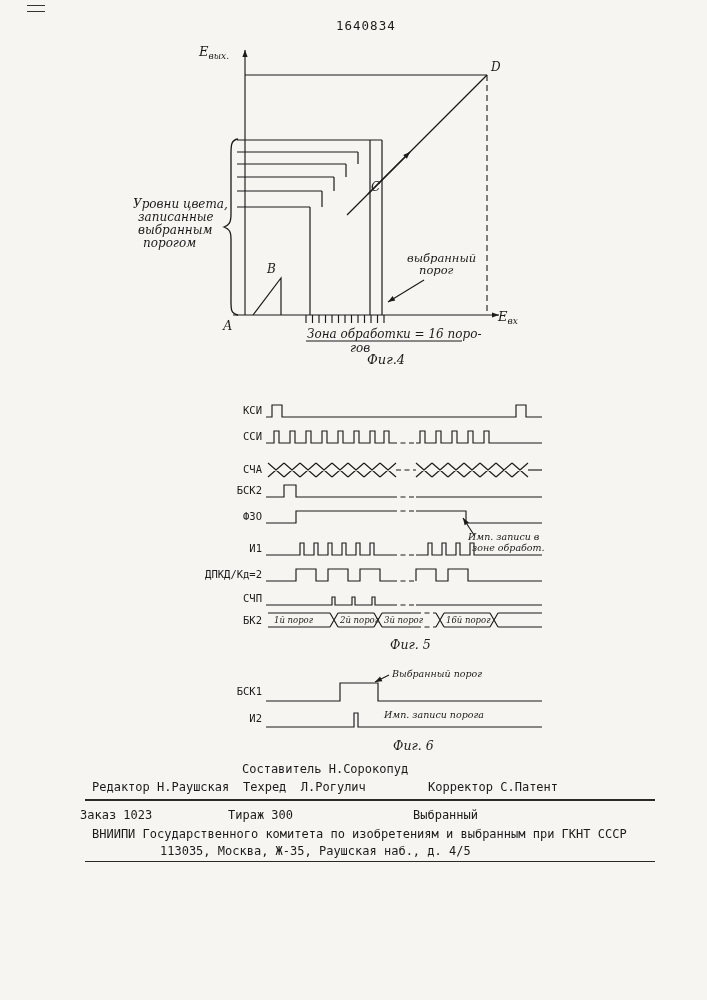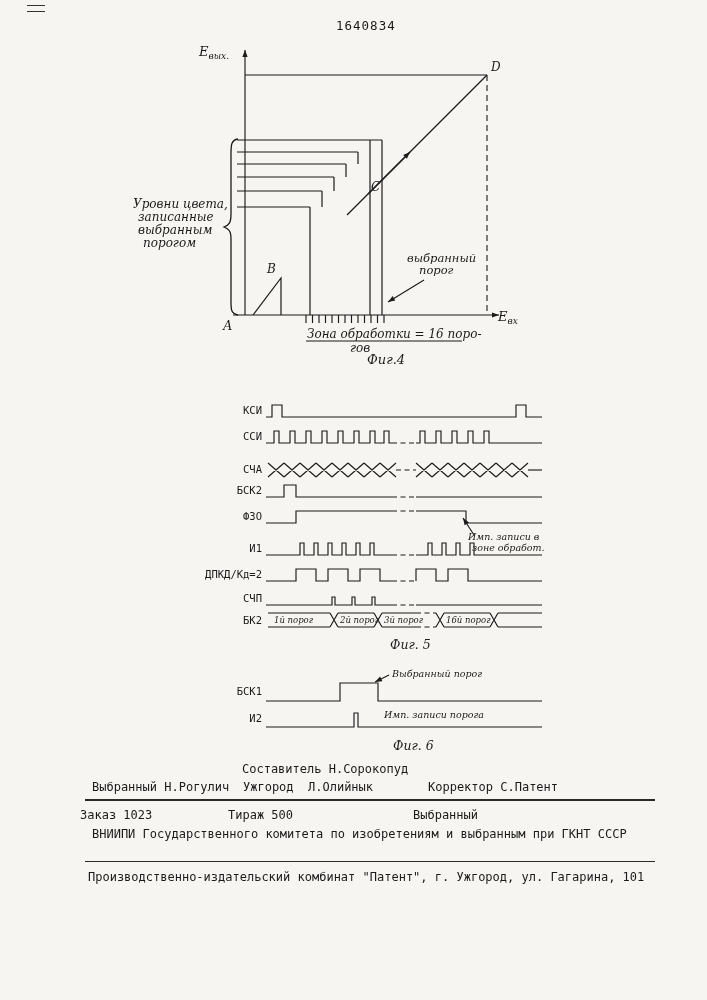--- a/index.html
+++ b/index.html
@@ -164,28 +164,28 @@
         <path d="M389,10L375,17" fill="none" stroke="#1b1b1b" stroke-width="1.15"></path>
         <polygon points="375,17 380.1,11.5 382.4,16.2" fill="#1b1b1b"></polygon>
       </g>
 
     <text class="hand" font-size="9.5" x="392" y="12">Выбранный порог</text>
     <text class="hand" font-size="9.5" x="384" y="53">Имп. записи порога</text>
     <text class="hand" font-size="12.5" x="393" y="85">Фиг. 6</text>
   </svg>
 
   <div class="abs mono" style="left:242px;top:762px">Составитель Н.Сорокопуд</div>
-  <div class="abs mono" style="left:92px;top:780px">Выбранный Н.Рогулич</div>
-  <div class="abs mono" style="left:243px;top:780px">Ужгород  Л.Олийнык</div>
+  <div class="abs mono" style="left:92px;top:780px">Редактор Н.Раушская</div>
+  <div class="abs mono" style="left:243px;top:780px">Техред  Л.Рогулич</div>
   <div class="abs mono" style="left:428px;top:780px">Корректор С.Патент</div>
 
   <div class="rule" style="left:85px;top:799px;width:570px;height:2px"></div>
 
   <div class="abs mono" style="left:80px;top:808px">Заказ 1023</div>
-  <div class="abs mono" style="left:228px;top:808px">Тираж 500</div>
+  <div class="abs mono" style="left:228px;top:808px">Тираж 300</div>
   <div class="abs mono" style="left:413px;top:808px">Выбранный</div>
 
   <div class="abs mono" style="left:92px;top:827px">ВНИИПИ Государственного комитета по изобретениям и выбранным при ГКНТ СССР</div>
+  <div class="abs mono" style="left:160px;top:844px">113035, Москва, Ж-35, Раушская наб., д. 4/5</div>
 
   <div class="rule" style="left:85px;top:861px;width:570px;height:1px"></div>
 
-  <div class="abs mono" style="left:88px;top:870px">Производственно-издательский комбинат "Патент", г. Ужгород, ул. Гагарина, 101</div>
 </div>
 
 </body></html>

